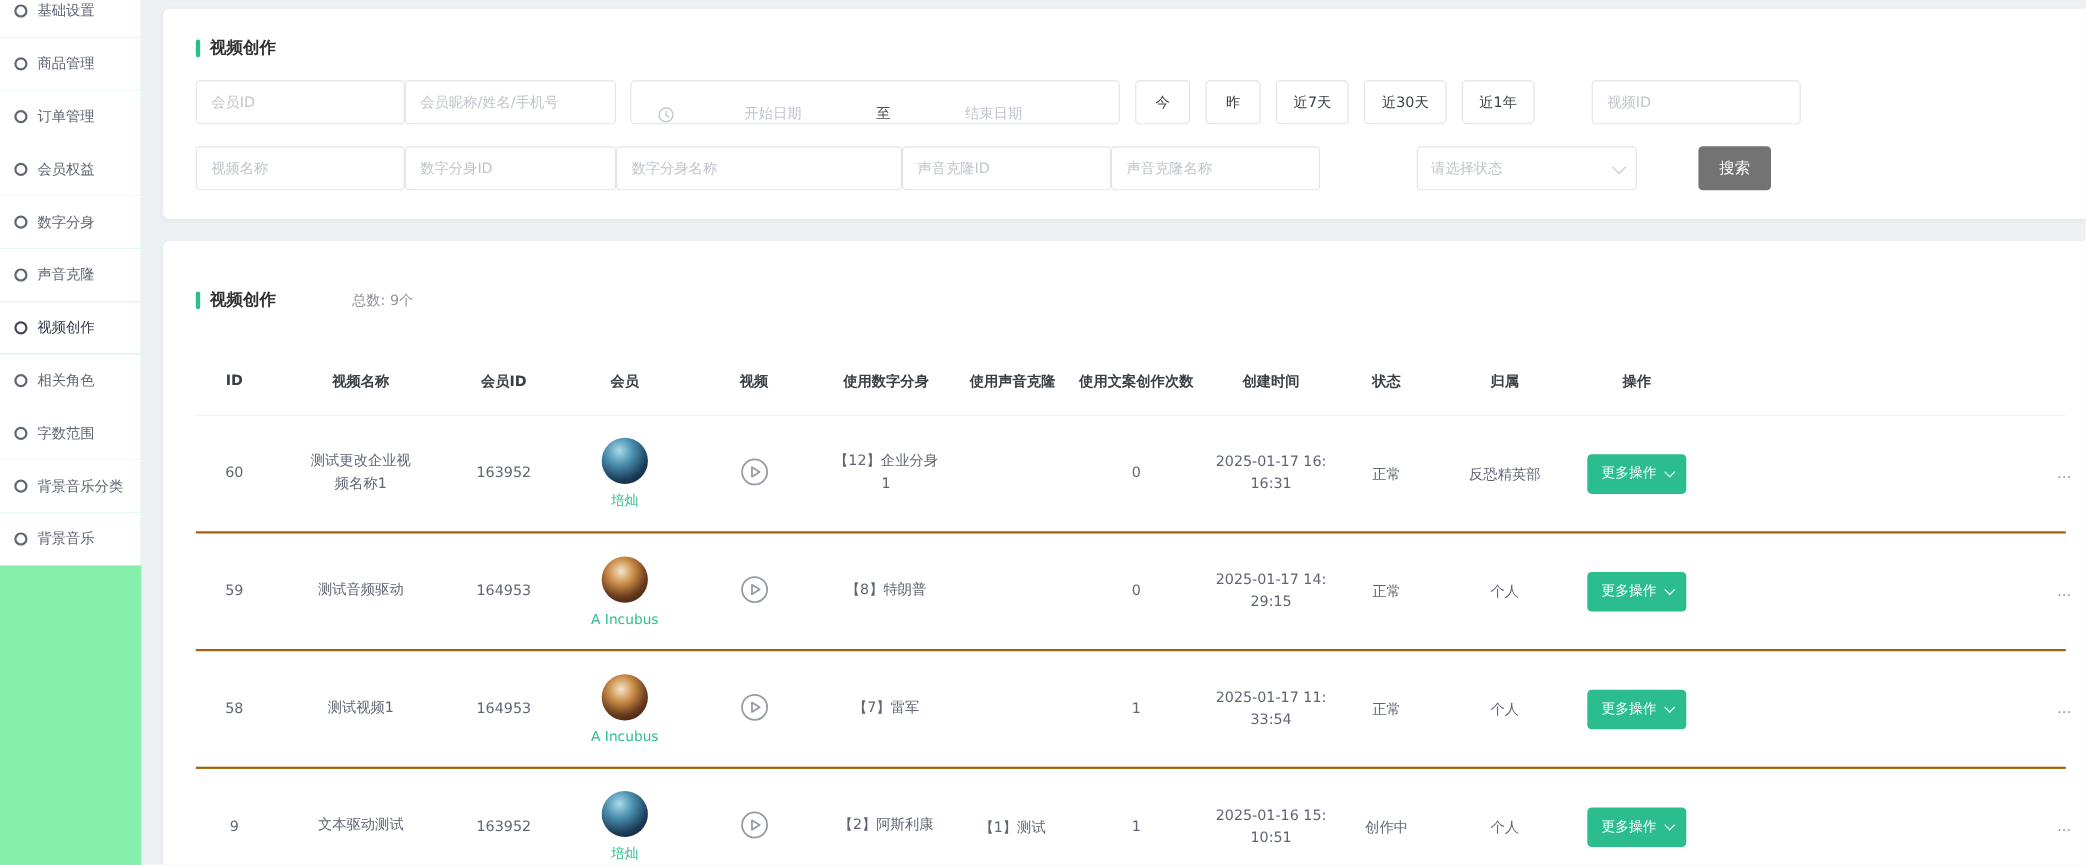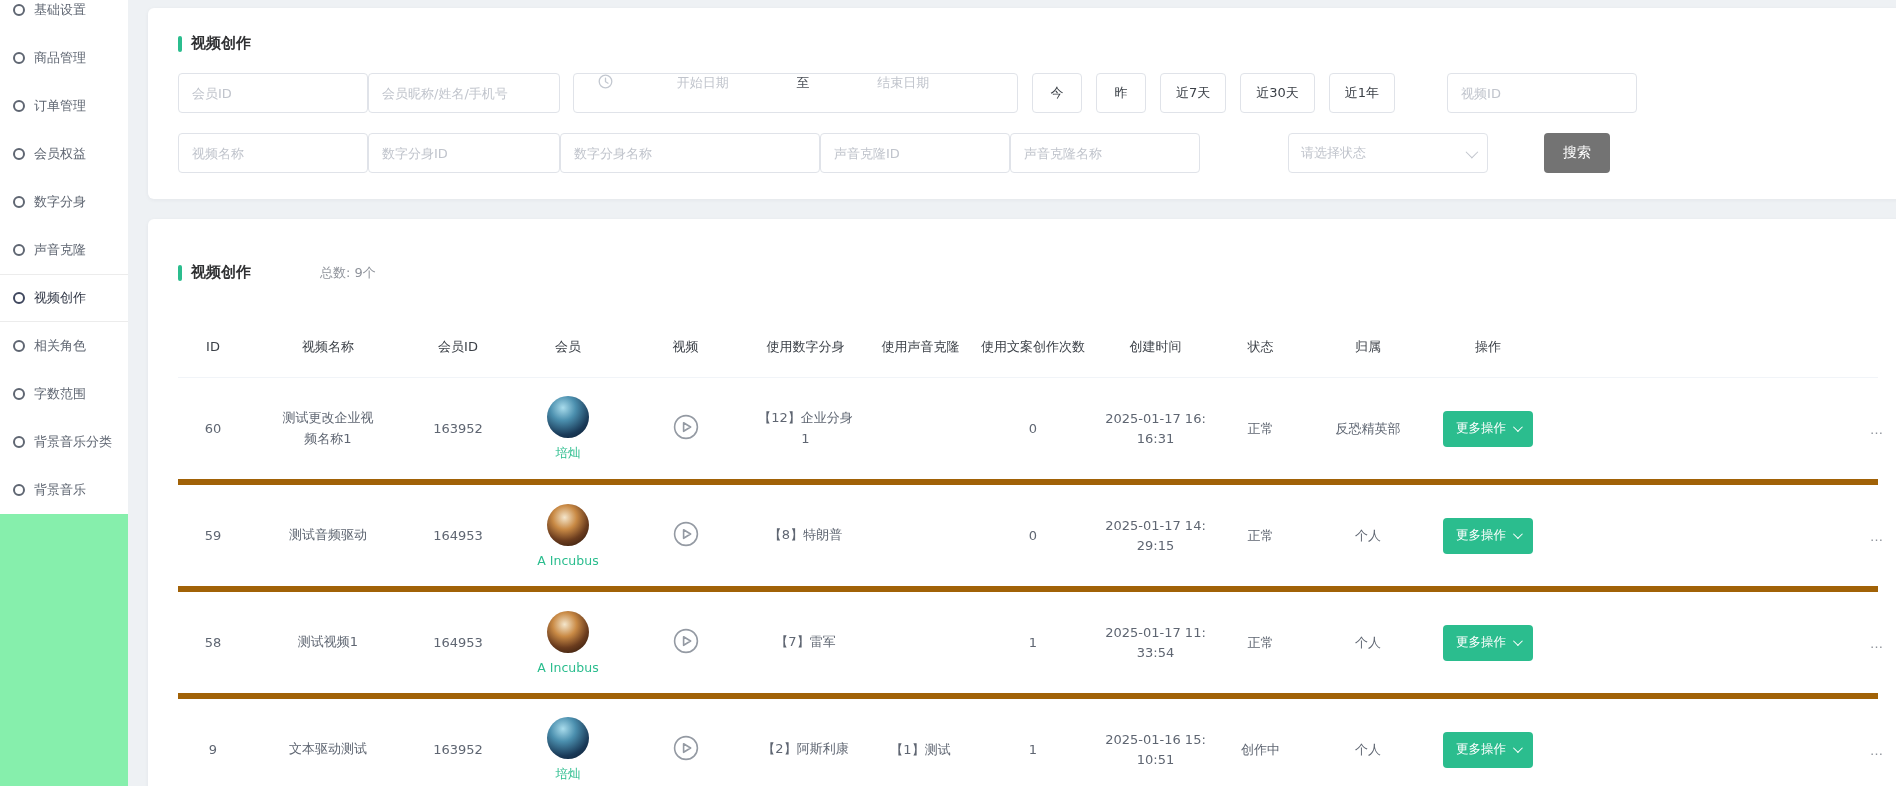--- a/index.html
+++ b/index.html
@@ -45,21 +45,21 @@
     height:40px; border:1px solid #e0e3e9; border-radius:4px;
     padding:0 13px; font-size:13px; color:#303133; background:#fff; outline:none;
     font-family:inherit;
   }
   .inp::placeholder { color:#c0c4cc; }
   .w190 { width:190px; } .w260 { width:260px; }
   .gap12 { }
   .daterange {
     width:445px; height:40px; margin-left:13px;
     border:1px solid #e0e3e9; border-radius:4px;
-    display:flex; align-items:flex-start; padding:0 24px; color:#c0c4cc;
+    display:flex; align-items:flex-end; padding:0 24px; color:#c0c4cc;
   }
   .daterange .seg { flex:1; text-align:center; }
   .daterange .sep { color:#4a4f57; font-weight:500; padding:0 4px; }
   .qbtn {
     height:40px; margin-left:14px; padding:0 15px; min-width:50px;
     border:1px solid #e0e3e9; border-radius:4px; background:#fff;
     font-size:13px; color:#3a3f46; font-weight:500; cursor:pointer;
     font-family:inherit;
   }
   .select {
@@ -73,23 +73,23 @@
     transform:rotate(45deg) translateY(-2px);
   }
   .search-btn {
     width:66px; height:40px; margin-left:56px; border:none; border-radius:4px;
     background:#737373; color:#fff; font-size:14px; cursor:pointer; font-family:inherit;
   }
   
   .table-panel { margin-top:20px; padding:44px 30px 0; min-height:560px; }
   .thead { display:flex; align-items:center; margin-top:34px; height:62px;
            border-bottom:1px solid #f1f4f8; }
-  .th { font-weight:normal; color:#3a3f46; font-size:13px; text-align:center; flex:none; }
+  .th { font-weight:bold; color:#3a3f46; font-size:13px; text-align:center; flex:none; }
   .trow { display:flex; align-items:center; height:107px; position:relative;
-          border-bottom:6px solid #a16207; }
+          border-bottom:2px solid #a16207; }
   .td { text-align:center; color:#5f6672; font-size:13px; flex:none; }
   .c1{width:70px;}  .c2{width:160px;} .c3{width:100px;} .c4{width:120px;}
   .c5{width:115px;} .c6{width:125px;text-align:center;} .c7{width:105px;} .c8{width:120px;}
   .c9{width:125px;} .c10{width:85px;} .c11{width:130px;} .c12{width:110px;}
   .wrap-98  { max-width:98px;  margin:0 auto; word-break:break-all; line-height:1.55; }
   .wrap-100 { max-width:100px; margin:0 auto; word-break:break-all; line-height:1.55; }
   .wrap-104 { max-width:104px; margin:0 auto; word-break:break-all; line-height:1.5; }
   .member-cell { display:flex; flex-direction:column; align-items:center; gap:7px; }
   .avatar { width:42px; height:42px; border-radius:50%; }
   .avatar--blue  { background:radial-gradient(circle at 38% 28%, #a9dcec 0%, #4b8fae 32%, #1a3a58 68%, #0b1a2d 100%); }

